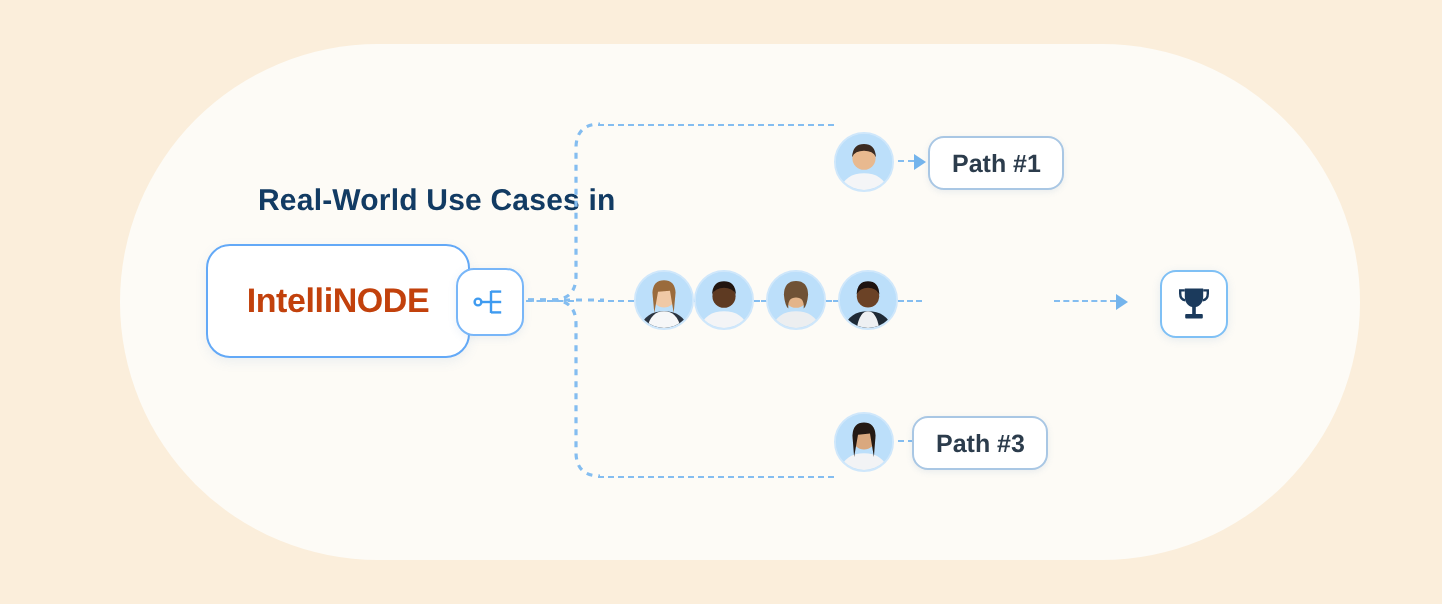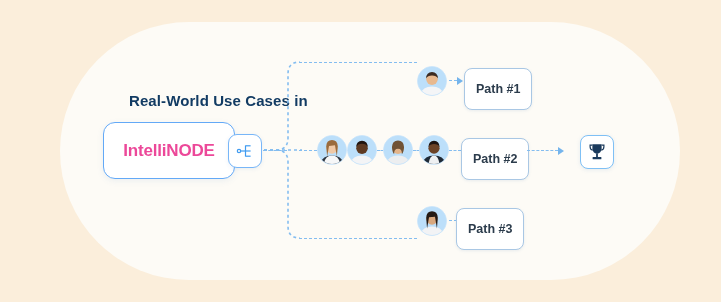--- a/index.html
+++ b/index.html
@@ -26,21 +26,21 @@
 
   
   .brand-card{
     position:absolute;left:103px;top:122px;width:132px;height:57px;
     background:#ffffff;border:1.6px solid #63a9f7;border-radius:12px;
     box-sizing:border-box;
     display:flex;align-items:center;justify-content:center;
     box-shadow:0 2px 6px rgba(90,140,200,.10);
   }
   .brand-name{
-    font-size:17px;font-weight:bold;color:#ec4899;letter-spacing:-.2px;
+    font-size:17px;font-weight:bold;color:#c2410c;letter-spacing:-.2px;
     white-space:nowrap;
   }
   .brand-badge{
     position:absolute;left:228px;top:134px;width:34px;height:34px;
     background:#ffffff;border:1.4px solid #78b6f8;border-radius:9px;
     box-sizing:border-box;display:flex;align-items:center;justify-content:center;
     box-shadow:0 1px 4px rgba(90,140,200,.12);
   }
 
   
@@ -53,21 +53,21 @@
   
   .avatar{
     position:absolute;width:30px;height:30px;border-radius:50%;
     background:#bcdffa;border:1.5px solid #cfe7fb;
     box-sizing:border-box;overflow:hidden;
   }
   .avatar svg{display:block;width:100%;height:100%;}
 
   
   .chip{
-    position:absolute;height:42px;
+    position:absolute;height:27px;
     background:#ffffff;border:1.3px solid #a9c7e4;border-radius:8px;
     box-sizing:border-box;display:flex;align-items:center;justify-content:center;
     padding:0 11px;
     box-shadow:0 1px 3px rgba(90,130,180,.12);
   }
   .chip-label{
     font-size:12.5px;font-weight:bold;color:#2c3c4c;white-space:nowrap;
   }
 
   
@@ -171,23 +171,20 @@
     <svg viewBox="0 0 30 30">
       <rect width="30" height="30" fill="#bcdffa"></rect>
       <path d="M2 30 q3-9 13-9 t13 9z" fill="#1f2a36"></path>
       <path d="M9 30 q1.6-9 6-9 t6 9z" fill="#eef0f2"></path>
       <circle cx="15" cy="13" r="6" fill="#6b4226"></circle>
       <path d="M8.9 12 q.4-7 6.1-7 t6.1 7 q-1.7-3.5-6.1-3.5 t-6.1 3.5z" fill="#1d1310"></path>
     </svg>
   </div>
 
   <div class="dash-h" style="left:449px;top:150px;width:12px;"></div>
-  <div class="chip" style="left:461px;top:138px;">
-    <span class="chip-label">Path #2</span>
-  </div>
 
   <div class="dash-h" style="left:527px;top:150px;width:31px;"></div>
   <div class="arrow" style="left:558px;top:147px;"></div>
 
   <div class="dash-h" style="left:299px;top:238px;width:118px;"></div>
   <div class="avatar" style="left:417px;top:206px;">
     <svg viewBox="0 0 30 30">
       <rect width="30" height="30" fill="#bcdffa"></rect>
       <path d="M2 30 q3-9 13-9 t13 9z" fill="#f2f3f5"></path>
       <circle cx="15" cy="13" r="6" fill="#d9a87e"></circle>

